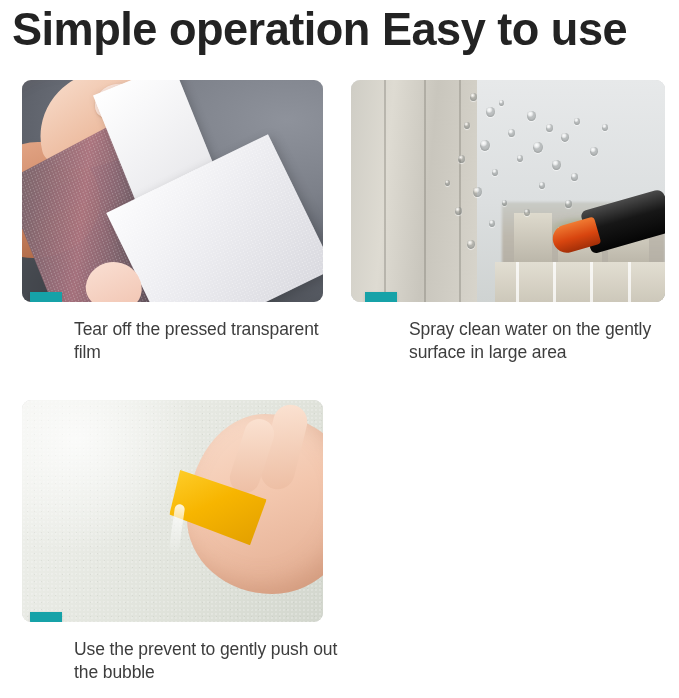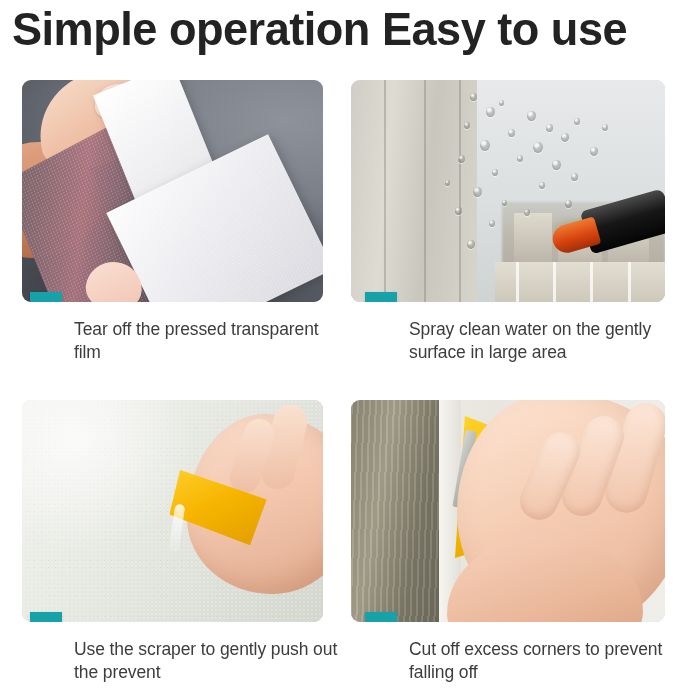--- a/index.html
+++ b/index.html
@@ -435,34 +435,17 @@
     <div class="step-photo">
       <div class="photo-layer p3-glass"></div>
       <div class="photo-layer p3-sheen"></div>
       <div class="p3-hand"></div>
       <div class="p3-finger" style="right:22px;top:4px;width:34px;height:86px;transform:rotate(14deg)"></div>
       <div class="p3-finger" style="right:56px;top:18px;width:30px;height:76px;transform:rotate(18deg)"></div>
       <div class="p3-scraper"></div>
       <div class="p3-streak"></div>
       <div class="step-number-badge">3</div>
     </div>
-    <div class="step-caption">Use the scraper to gently push out the prevent</div>
+    <div class="step-caption">Use the prevent to gently push out the bubble</div>
   </div>
 
-  <div class="step-card col-right row-bottom">
-    <div class="step-photo">
-      <div class="photo-layer p4-bg"></div>
-      <div class="p4-frame"></div>
-      <div class="p4-frame-edge"></div>
-      <div class="p4-yellow"></div>
-      <div class="p4-knife-blade"></div>
-      <div class="p4-knife-handle"></div>
-      <div class="p4-hand"></div>
-      <div class="p4-fin" style="right:8px;top:2px;width:42px;height:112px;transform:rotate(16deg)"></div>
-      <div class="p4-fin" style="right:52px;top:14px;width:40px;height:104px;transform:rotate(20deg)"></div>
-      <div class="p4-fin" style="right:96px;top:30px;width:38px;height:92px;transform:rotate(24deg)"></div>
-      <div class="p4-lowerhand"></div>
-      <div class="step-number-badge">4</div>
-    </div>
-    <div class="step-caption">Cut off excess corners to prevent falling off</div>
-  </div>
 
 </div>
 
 </body></html>

